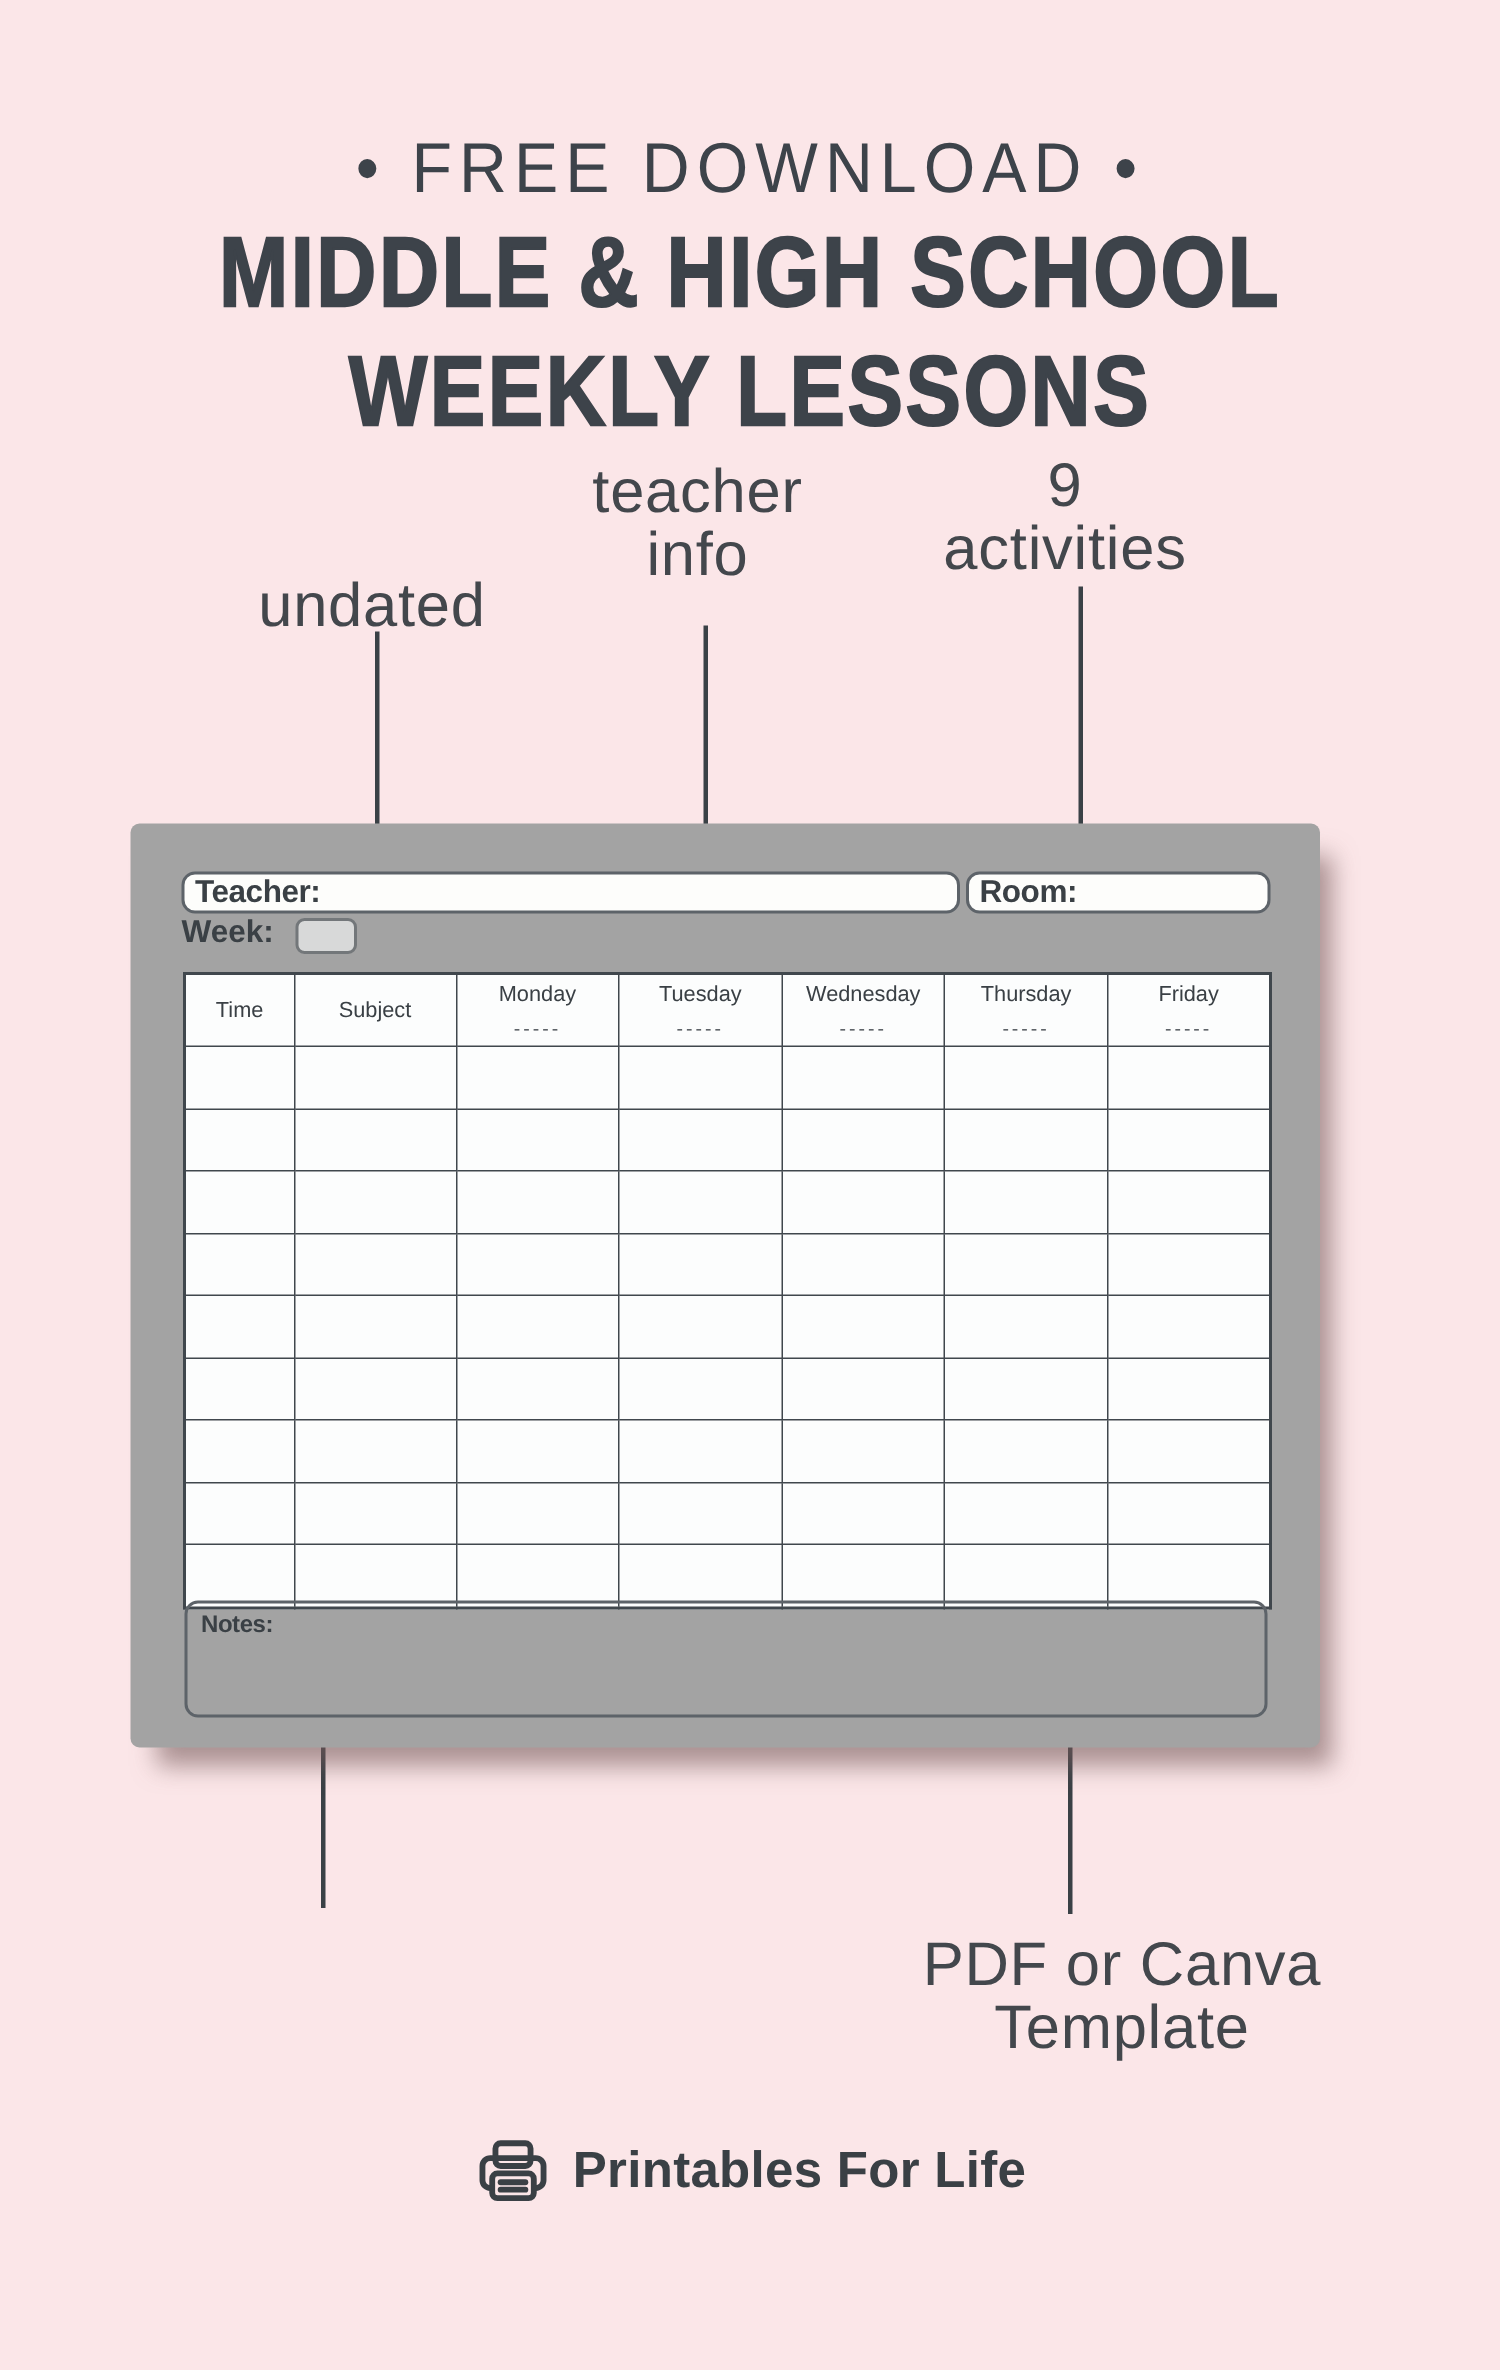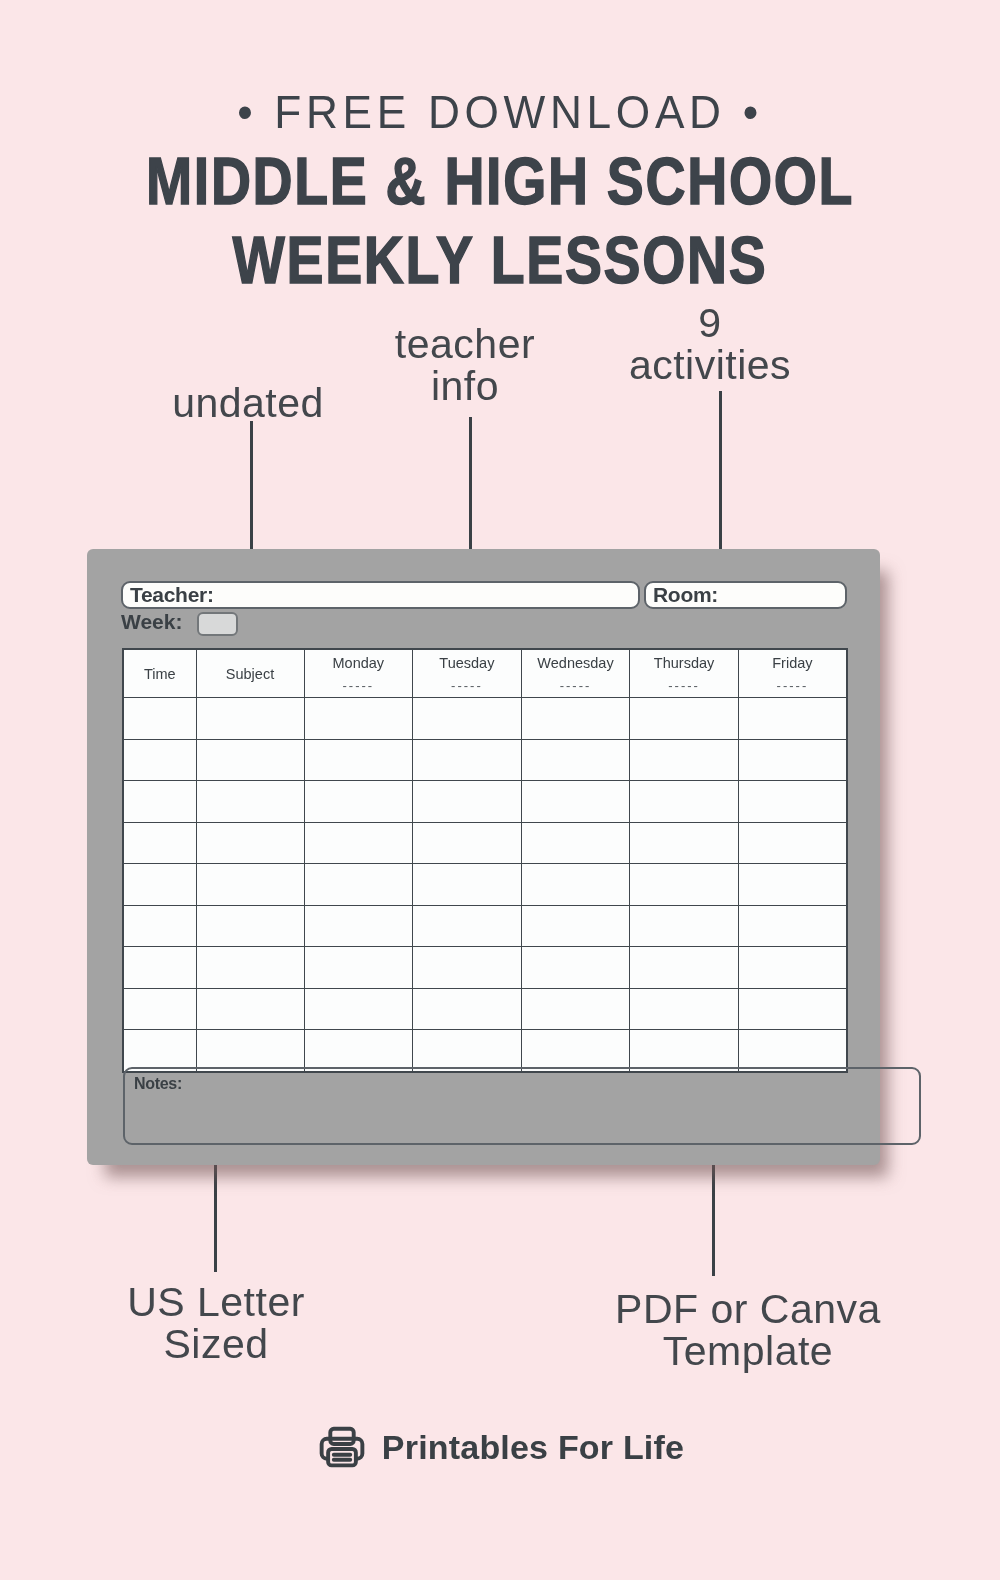--- a/index.html
+++ b/index.html
@@ -18,21 +18,21 @@
   }
   .tl1 { top:143px; }
   .tl2 { top:222px; }
 
   
   .callout {
     position:absolute; transform:translateX(-50%); text-align:center;
     font-size:41px; line-height:42px; color:#43474c; letter-spacing:0.5px; white-space:nowrap;
   }
   .co-undated   { left:248px; top:382px; }
-  .co-teacher   { left:465px; top:323px; }
+  .co-teacher   { left:465px; top:306px; }
   .co-activities{ left:710px; top:302px; }
   .co-usletter  { left:216px; top:1281px; }
   .co-pdf       { left:748px; top:1288px; }
 
   .pointer { position:absolute; width:3px; background:#3a4146; }
   .ln-undated   { left:250px; top:421px;  height:150px; }
   .ln-teacher   { left:469px; top:417px;  height:154px; }
   .ln-activities{ left:719px; top:391px;  height:162px; }
   .ln-usletter  { left:214px; top:1120px; height:152px; }
   .ln-pdf       { left:712px; top:1120px; height:156px; }
@@ -83,21 +83,21 @@
   .lesson-table th, .lesson-table td { border:1.5px solid #40474d; padding:0; }
   .lesson-table thead th { height:47px; vertical-align:middle; font-weight:normal; }
   .lesson-table tbody td { height:40.5px; }
   .th-plain { font-size:14.5px; color:#3a4045; text-align:center; }
   .th-day   { text-align:center;margin-left:10px; }
   .day-name { font-size:14.5px; color:#3a4045; }
   .day-date { font-size:13px; color:#565b60; letter-spacing:2px; margin-top:7px; }
   .col-time { width:73px; } .col-subject { width:108px; } .col-day { width:108.6px; }
 
   .notes {
-    position:absolute; left:36px; top:518px; width:798px; height:78px; box-sizing:border-box;
+    position:absolute; left:36px; top:518px; width:722px; height:78px; box-sizing:border-box;
     border:2px solid #5d6369; border-radius:9px; padding:6px 0 12px 9px;
   }
   .notes .flabel { font-size:16px; }
 
   
   .footer {
     position:absolute; top:1421px; left:0; width:100%;
     display:flex; align-items:center; justify-content:center; gap:14px; color:#3a4045;
   }
   .brand { font-size:34px; font-weight:bold; letter-spacing:0.2px; }
@@ -267,24 +267,20 @@
             <td></td>
           </tr>
         </tbody>
     </table>
 
     <div class="notes">
       <span class="flabel">Notes:</span>
     </div>
   </div>
 
-  <div class="callout co-usletter">
-    <div>US Letter</div>
-    <div>Sized</div>
-  </div>
   <div class="callout co-pdf">
     <div>PDF or Canva</div>
     <div>Template</div>
   </div>
 
   <div class="footer">
     <svg class="printer-svg" viewBox="0 0 24 24" fill="none" stroke="#3a4045" stroke-width="1.8" stroke-linecap="round" stroke-linejoin="round">
       <rect x="6.6" y="3.6" width="10.8" height="7" rx="1.6"></rect>
       <rect x="2.6" y="8.2" width="18.8" height="9.2" rx="2.4"></rect>
       <rect x="5.6" y="12.9" width="12.8" height="7.6" rx="1.6" fill="#fbe6e8"></rect>

